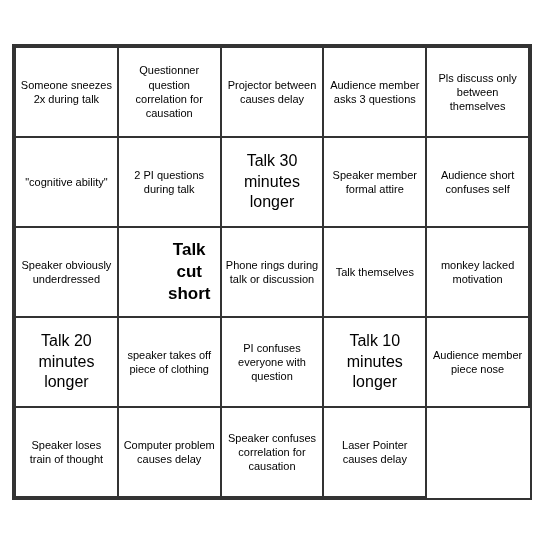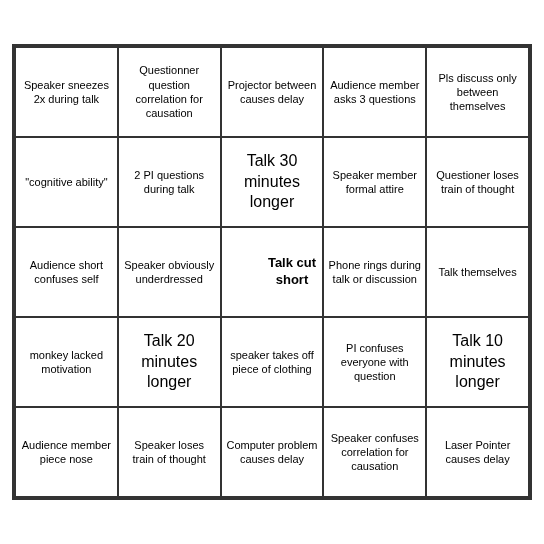--- a/index.html
+++ b/index.html
@@ -32,35 +32,35 @@
       padding: 4px;
       font-size: 11px;
       line-height: 1.3;
       background: #fff;
     }
     .bingo-cell.large-text {
       font-size: 16px;
       font-weight: normal;
     }
     .bingo-cell.medium-text {
-      font-size: 13px;
+      font-size: 17px;
       font-weight: bold;
       padding-left: 44px;
     }
     .bingo-cell span {
       display: block;
     }
   </style>
 </head>
 <body>
 
 <div class="bingo-card">
   <div class="bingo-grid" id="grid">
       <div class="bingo-cell">
-        <span>Speaker sneezes 2x during talk</span>
+        <span>Someone sneezes 2x during talk</span>
       </div>
       <div class="bingo-cell">
         <span>Questionner question correlation for causation</span>
       </div>
       <div class="bingo-cell">
         <span>Projector between causes delay</span>
       </div>
       <div class="bingo-cell">
         <span>Audience member asks 3 questions</span>
       </div>
@@ -71,23 +71,20 @@
         <span>"cognitive ability"</span>
       </div>
       <div class="bingo-cell">
         <span>2 PI questions during talk</span>
       </div>
       <div class="bingo-cell large-text">
         <span>Talk 30 minutes longer</span>
       </div>
       <div class="bingo-cell">
         <span>Speaker member formal attire</span>
-      </div>
-      <div class="bingo-cell">
-        <span>Questioner loses train of thought</span>
       </div>
       <div class="bingo-cell">
         <span>Audience short confuses self</span>
       </div>
       <div class="bingo-cell">
         <span>Speaker obviously underdressed</span>
       </div>
       <div class="bingo-cell medium-text">
         <span>Talk cut short</span>
       </div>

